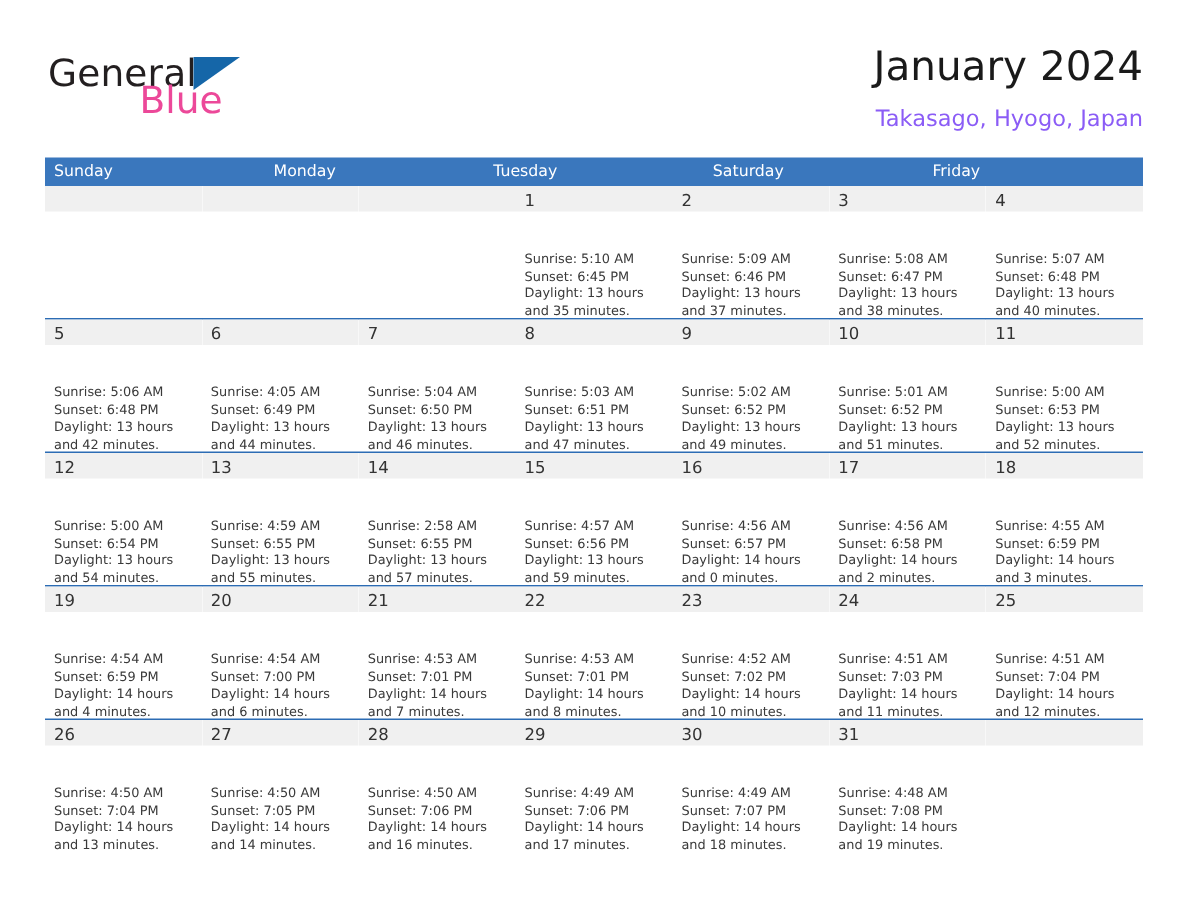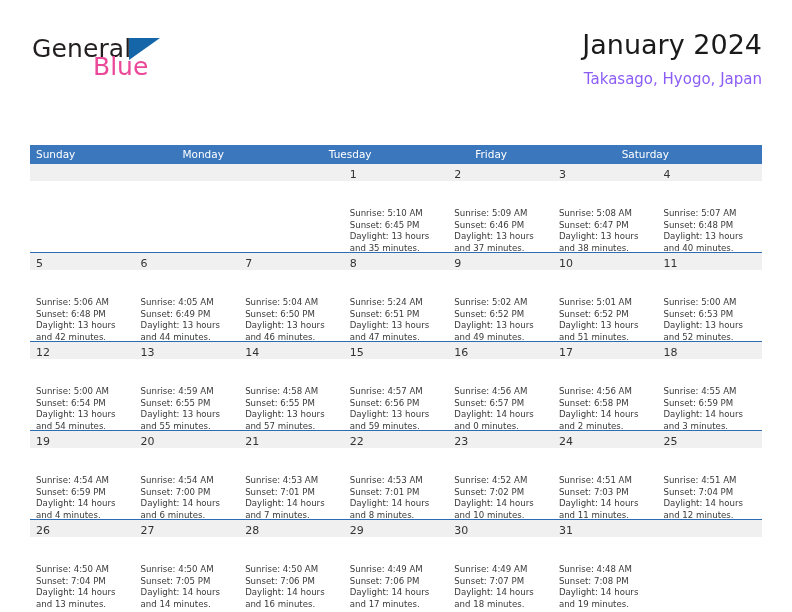--- a/index.html
+++ b/index.html
@@ -93,21 +93,20 @@
   .calendar {
     position: absolute;
     left: 30px;
     top: 105px;
     width: 732px;
   }
   .weekday-row {
     display: flex;
     width: 100%;
     background: #3a77bd;
-    margin-top: 40px;
   }
   .weekday {
     flex: 1 1 0;
     box-sizing: border-box;
     height: 19px;
     line-height: 19px;
     padding-left: 6px;
     color: #ffffff;
     font-size: 10.5px;
     font-family: "DejaVu Sans", sans-serif;
@@ -173,22 +172,22 @@
     </div>
 
   </div>
 
   <div class="calendar">
 
     <div class="weekday-row">
       <div class="weekday">Sunday</div>
       <div class="weekday">Monday</div>
       <div class="weekday">Tuesday</div>
+      <div class="weekday">Saturday</div>
       <div class="weekday">Friday</div>
-      <div class="weekday">Saturday</div>
     </div>
 
     <div class="week-row first">
       <div class="day-cell empty">
         <div class="day-number-band"><span class="day-number"></span></div>
 
       </div>
       <div class="day-cell empty">
         <div class="day-number-band"><span class="day-number"></span></div>
 
@@ -259,21 +258,21 @@
         <div class="day-info">
           <div>Sunrise: 5:04 AM</div>
           <div>Sunset: 6:50 PM</div>
           <div>Daylight: 13 hours</div>
           <div>and 46 minutes.</div>
         </div>
       </div>
       <div class="day-cell">
         <div class="day-number-band"><span class="day-number">8</span></div>
         <div class="day-info">
-          <div>Sunrise: 5:24 AM</div>
+          <div>Sunrise: 5:03 AM</div>
           <div>Sunset: 6:51 PM</div>
           <div>Daylight: 13 hours</div>
           <div>and 47 minutes.</div>
         </div>
       </div>
       <div class="day-cell">
         <div class="day-number-band"><span class="day-number">9</span></div>
         <div class="day-info">
           <div>Sunrise: 5:02 AM</div>
           <div>Sunset: 6:52 PM</div>
@@ -316,21 +315,21 @@
         <div class="day-info">
           <div>Sunrise: 4:59 AM</div>
           <div>Sunset: 6:55 PM</div>
           <div>Daylight: 13 hours</div>
           <div>and 55 minutes.</div>
         </div>
       </div>
       <div class="day-cell">
         <div class="day-number-band"><span class="day-number">14</span></div>
         <div class="day-info">
-          <div>Sunrise: 4:58 AM</div>
+          <div>Sunrise: 2:58 AM</div>
           <div>Sunset: 6:55 PM</div>
           <div>Daylight: 13 hours</div>
           <div>and 57 minutes.</div>
         </div>
       </div>
       <div class="day-cell">
         <div class="day-number-band"><span class="day-number">15</span></div>
         <div class="day-info">
           <div>Sunrise: 4:57 AM</div>
           <div>Sunset: 6:56 PM</div>

